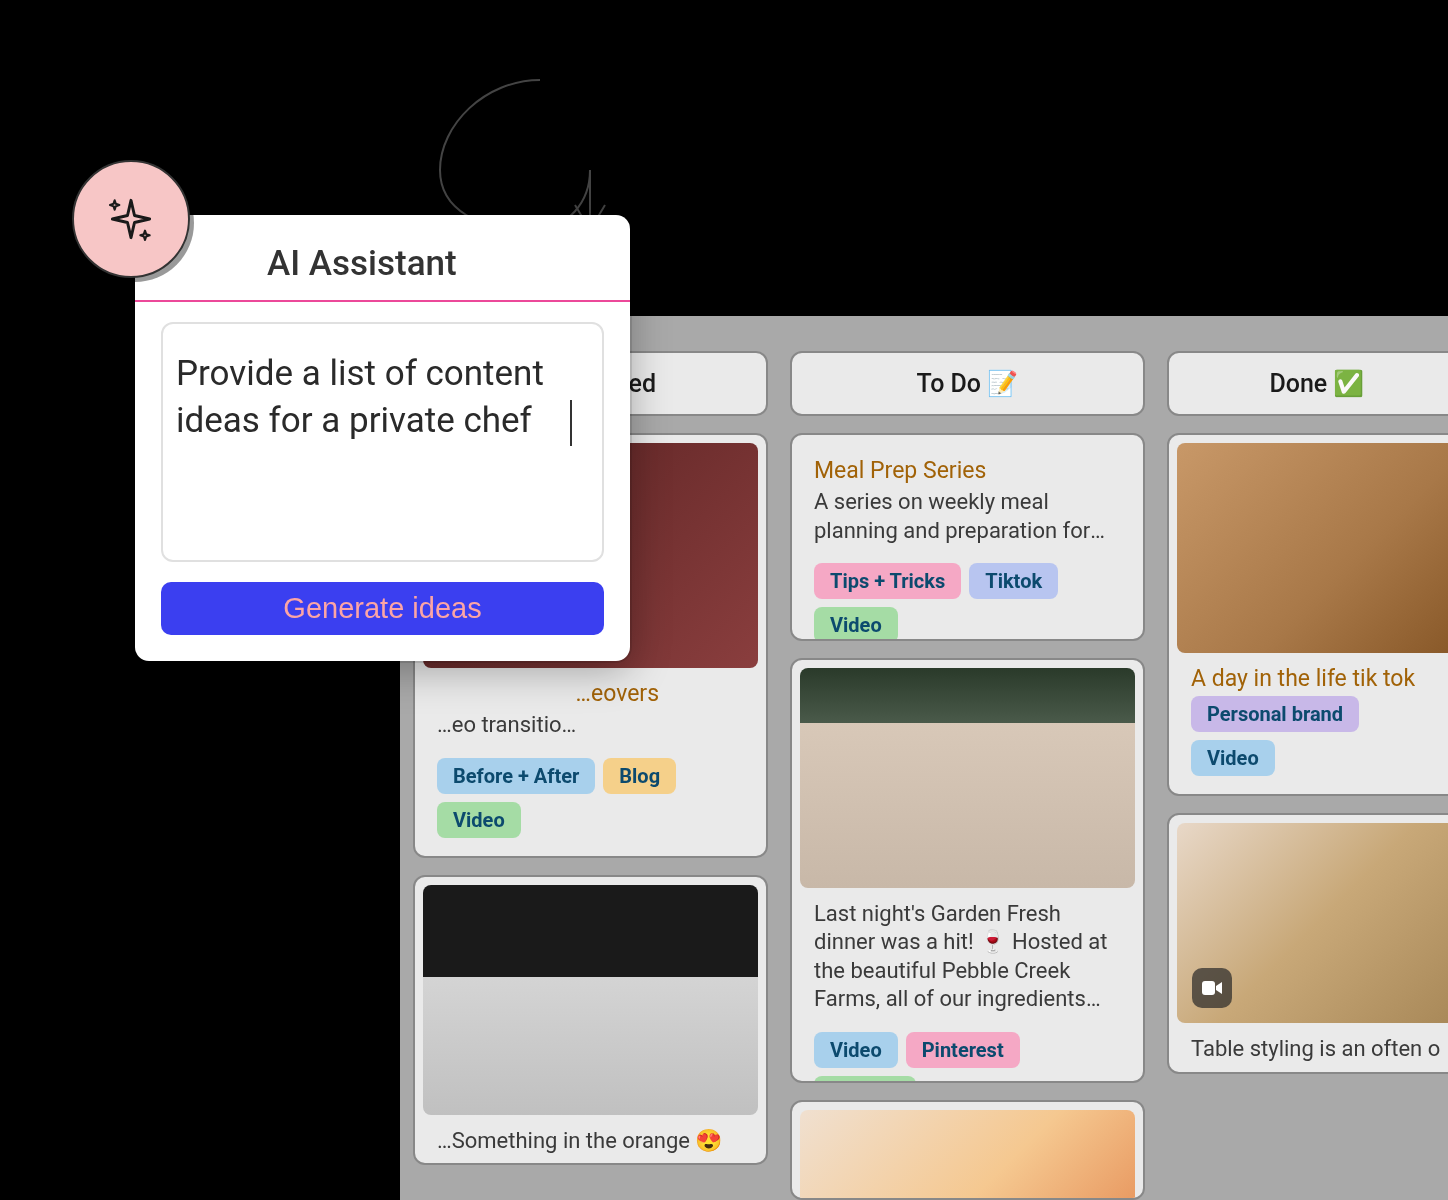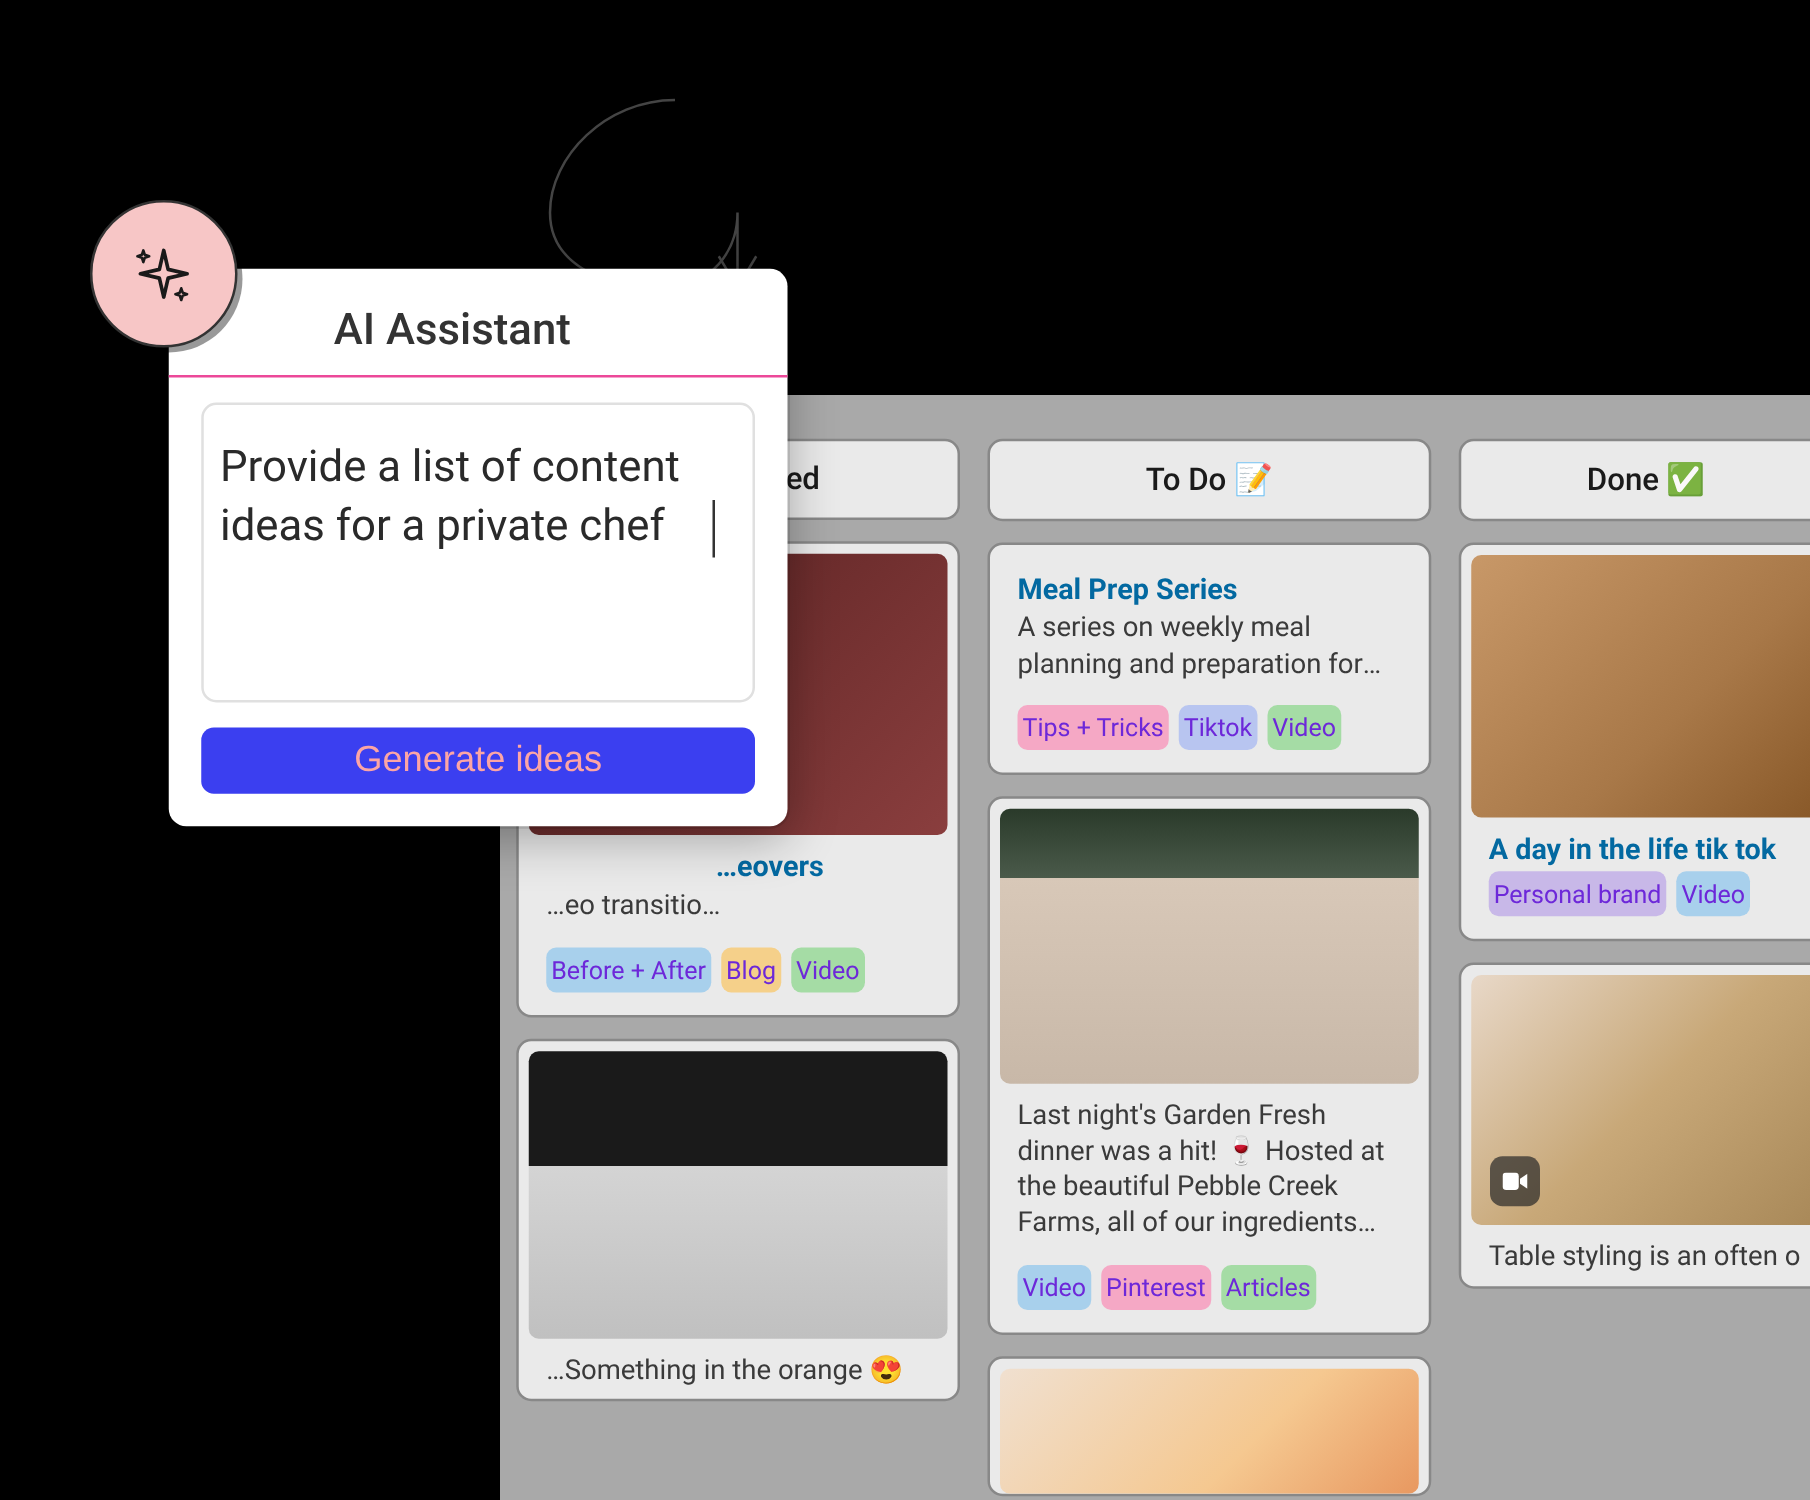--- a/index.html
+++ b/index.html
@@ -74,22 +74,22 @@
       height: 230px;
     }
     .card-image.tall {
       height: 220px;
     }
     .card-content {
       padding: 12px 22px 0 22px;
     }
     .card-title {
       font-size: 23px;
-      font-weight: 700;
-      color: #0369a1;
+      font-weight: 400;
+      color: #a16207;
       margin-bottom: 4px;
     }
     .card-desc {
       font-size: 22px;
       color: #3a3a3a;
       line-height: 1.3;
       margin-bottom: 18px;
       overflow: hidden;
       text-overflow: ellipsis;
       white-space: nowrap;
@@ -112,25 +112,25 @@
       -webkit-line-clamp: 2;
       -webkit-box-orient: vertical;
     }
     .tags {
       padding: 0 22px;
       display: flex;
       gap: 8px;
       flex-wrap: wrap;
     }
     .tag {
-      padding: 6px 4px;
+      padding: 6px 16px;
       border-radius: 8px;
       font-size: 20px;
-      font-weight: 400;
-      color: #6d28d9;
+      font-weight: 700;
+      color: #0c4a6e;
     }
     .tag.blue { background: #a8d0ec; }
     .tag.yellow { background: #f5d08a; }
     .tag.green { background: #a5dca5; }
     .tag.pink { background: #f5a8c5; }
     .tag.periwinkle { background: #b8c5f0; text-align: center; }
     .tag.purple { background: #c8b8e8; }
 
     .ai-panel {
       position: absolute;

